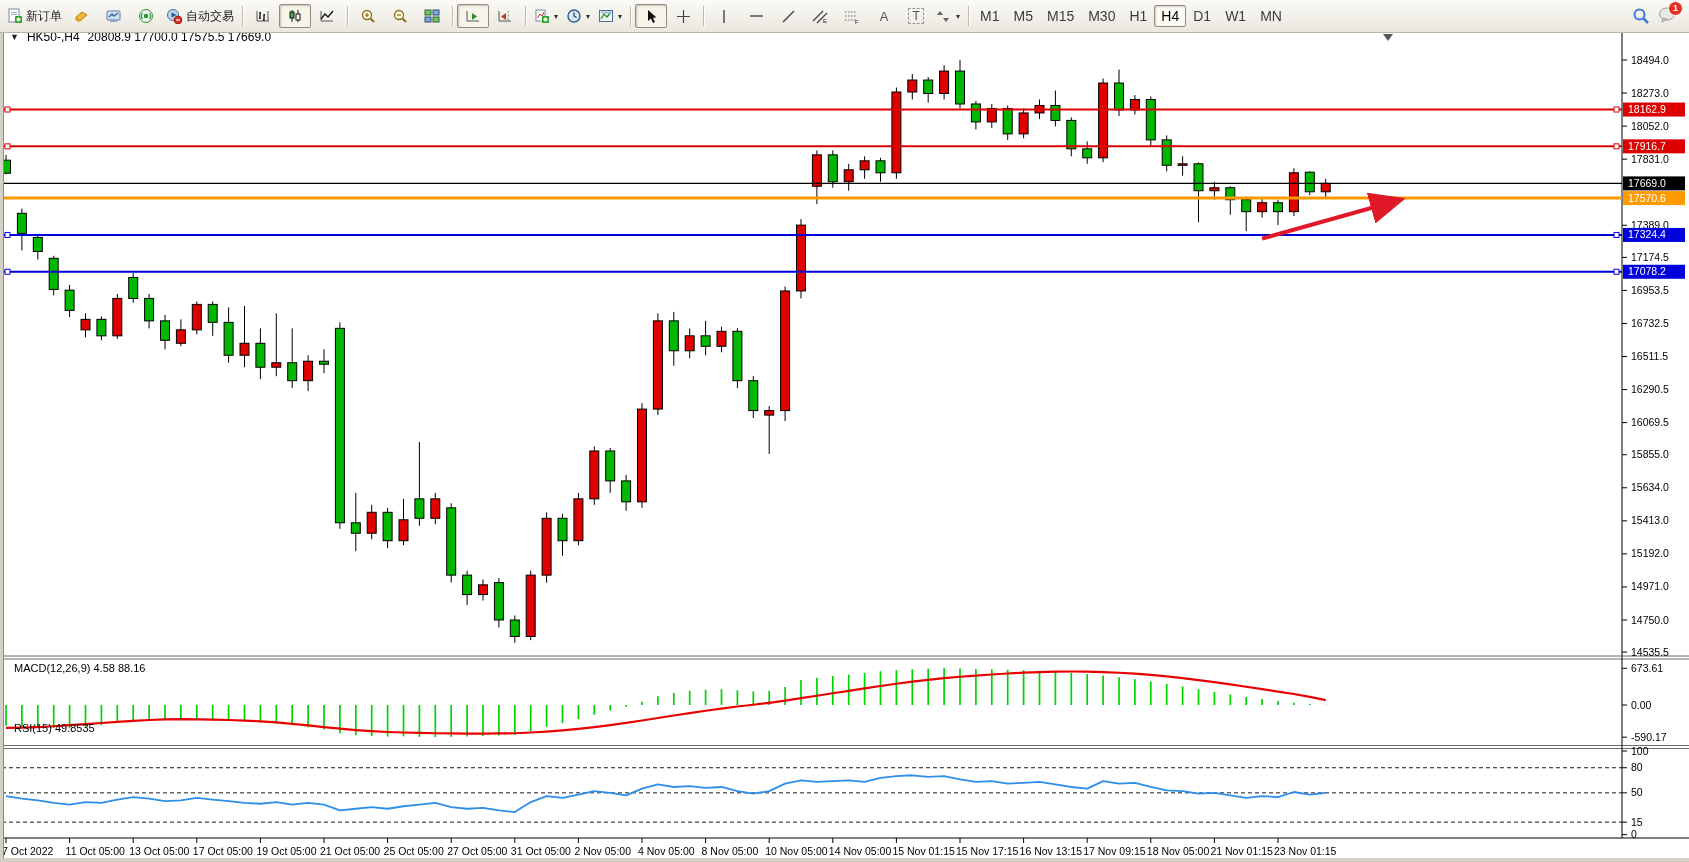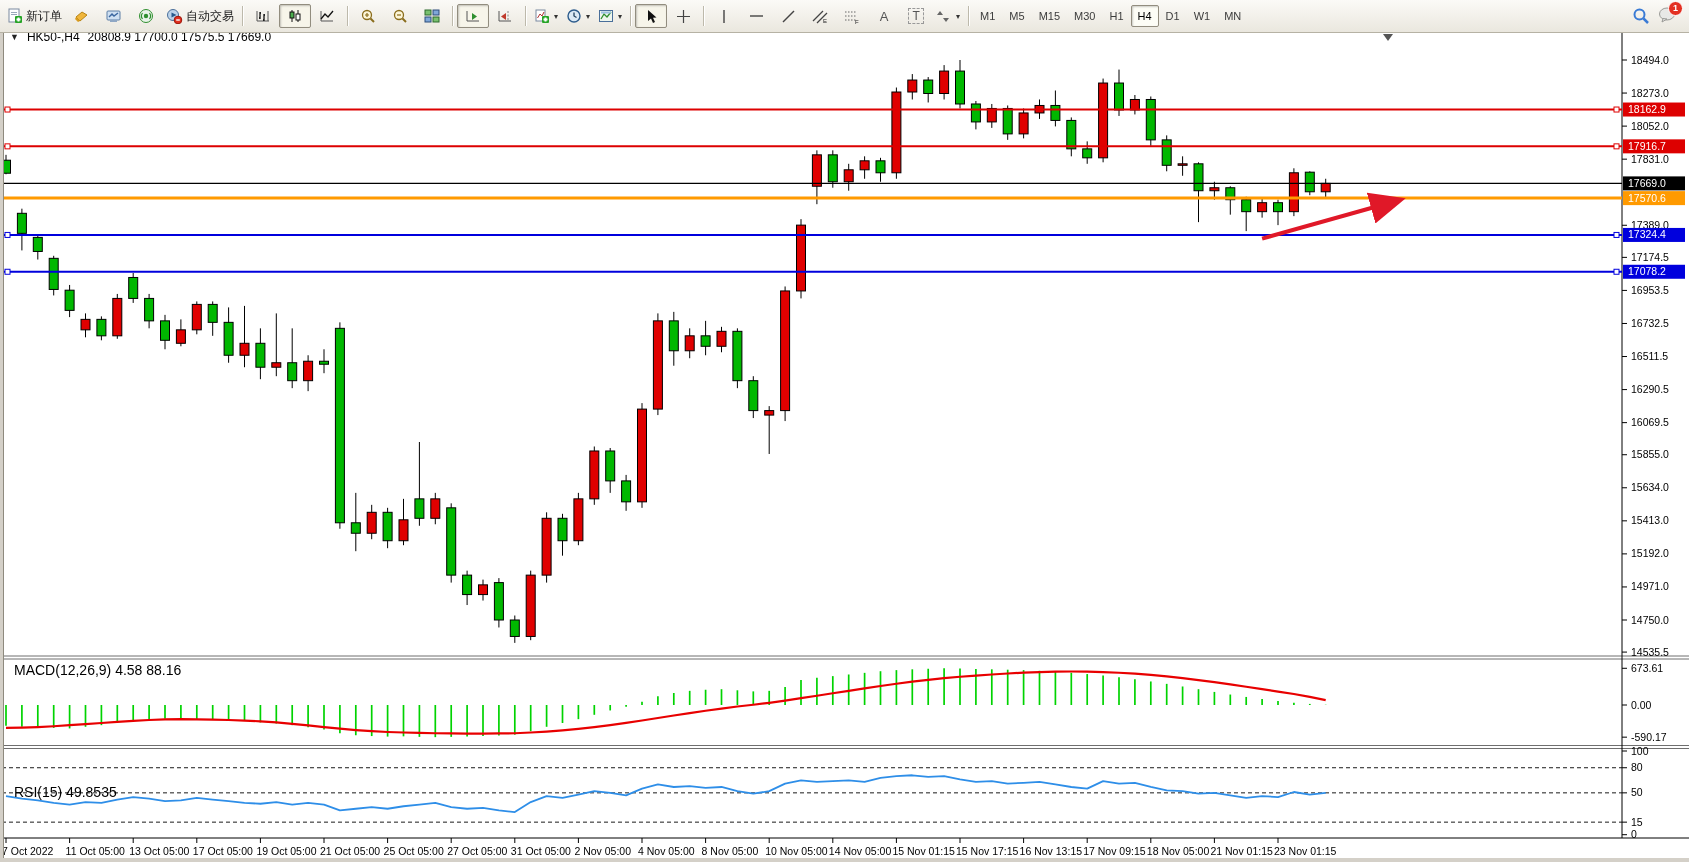--- a/index.html
+++ b/index.html
@@ -7,34 +7,34 @@
        font-family:"Liberation Sans",sans-serif;-webkit-font-smoothing:none}
   
   #toolbar{position:absolute;top:0;left:0;width:1689px;height:27px;z-index:10;
     background:linear-gradient(#fbfaf7,#eae7de);border-bottom:1px solid #b6b2a4;
     display:flex;align-items:center;padding:16px 3px;box-sizing:border-box}
   .tb-btn{height:22px;min-width:24px;display:flex;align-items:center;justify-content:center;
     gap:3px;padding:0 3px;border:1px solid transparent;border-radius:2px;font-size:12px;color:#1c1c1c;cursor:default}
   .tb-btn.pressed{border:1px solid #928d7f;background:#f7f5ea;box-shadow:inset 1px 1px 2px rgba(0,0,0,.22)}
   .tb-sep{width:1px;height:20px;background:#bdb9ab;margin:0 4px;box-shadow:1px 0 0 #fff}
   .tb-caret{font-size:8px;color:#333;margin-left:1px}
-  .tf-btn{height:20px;padding:0 6px;font-size:11px;color:#3c3c3c;border:1px solid transparent;
+  .tf-btn{height:20px;padding:0 6px;font-size:14px;color:#3c3c3c;border:1px solid transparent;
     display:flex;align-items:center;border-radius:2px}
   .tf-btn.active{border:1px solid #928d7f;background:#fdfdf6;box-shadow:inset 1px 1px 2px rgba(0,0,0,.2);color:#000}
   #tb-right{margin-left:auto;display:flex;align-items:center;gap:8px;padding-right:10px}
   .badge{position:absolute;top:-5px;right:-7px;background:#e33022;color:#fff;font-size:9px;
     border-radius:8px;min-width:13px;height:13px;line-height:13px;text-align:center;font-weight:bold;
     border:1px solid #fff}
   .ic{display:inline-block}
   
   #win-left{position:absolute;left:0;top:27px;width:3px;height:835px;background:#d4d0c8;border-right:1px solid #8e8a7e;z-index:4}
   #win-bottom{position:absolute;left:0;top:858px;width:1689px;height:4px;background:#d4d0c8;z-index:4}
   #chart-header{position:absolute;top:30px;left:10px;z-index:3;font-size:12px;color:#000;display:flex;gap:8px;align-items:center}
   #chart-header .glyph{font-size:9px;color:#222}
-  .panel-label{position:absolute;left:14px;z-index:3;font-size:14px;color:#000}
+  .panel-label{position:absolute;left:14px;z-index:3;font-size:11px;color:#000}
   #chart-svg{position:absolute;left:0;top:0;z-index:1}
 </style>
 </head>
 <body>
 
 <div id="toolbar">
   <div class="tb-btn">
     <svg class="ic" width="16" height="16">
       <rect x="2" y="1" width="10" height="13" fill="#fff" stroke="#7a8aa0"></rect>
       <rect x="4" y="4" width="6" height="1" fill="#9aa8bb"></rect>
@@ -660,15 +660,15 @@
       <text x="1274" y="855" fill="#000">23 Nov 01:15</text>
     </g>
   </svg>
 
 <div id="chart-header">
   <span class="glyph">▼</span>
   <span>HK50-,H4</span>
   <span>20808.9 17700.0 17575.5 17669.0</span>
 </div>
 <div class="panel-label" style="top:662px">MACD(12,26,9) 4.58 88.16</div>
-<div class="panel-label" style="top:784px">RSI(15) 49.8535</div>
+<div class="panel-label" style="top:722px">RSI(15) 49.8535</div>
 <div id="win-left"></div>
 <div id="win-bottom"></div>
 
 </body></html>

